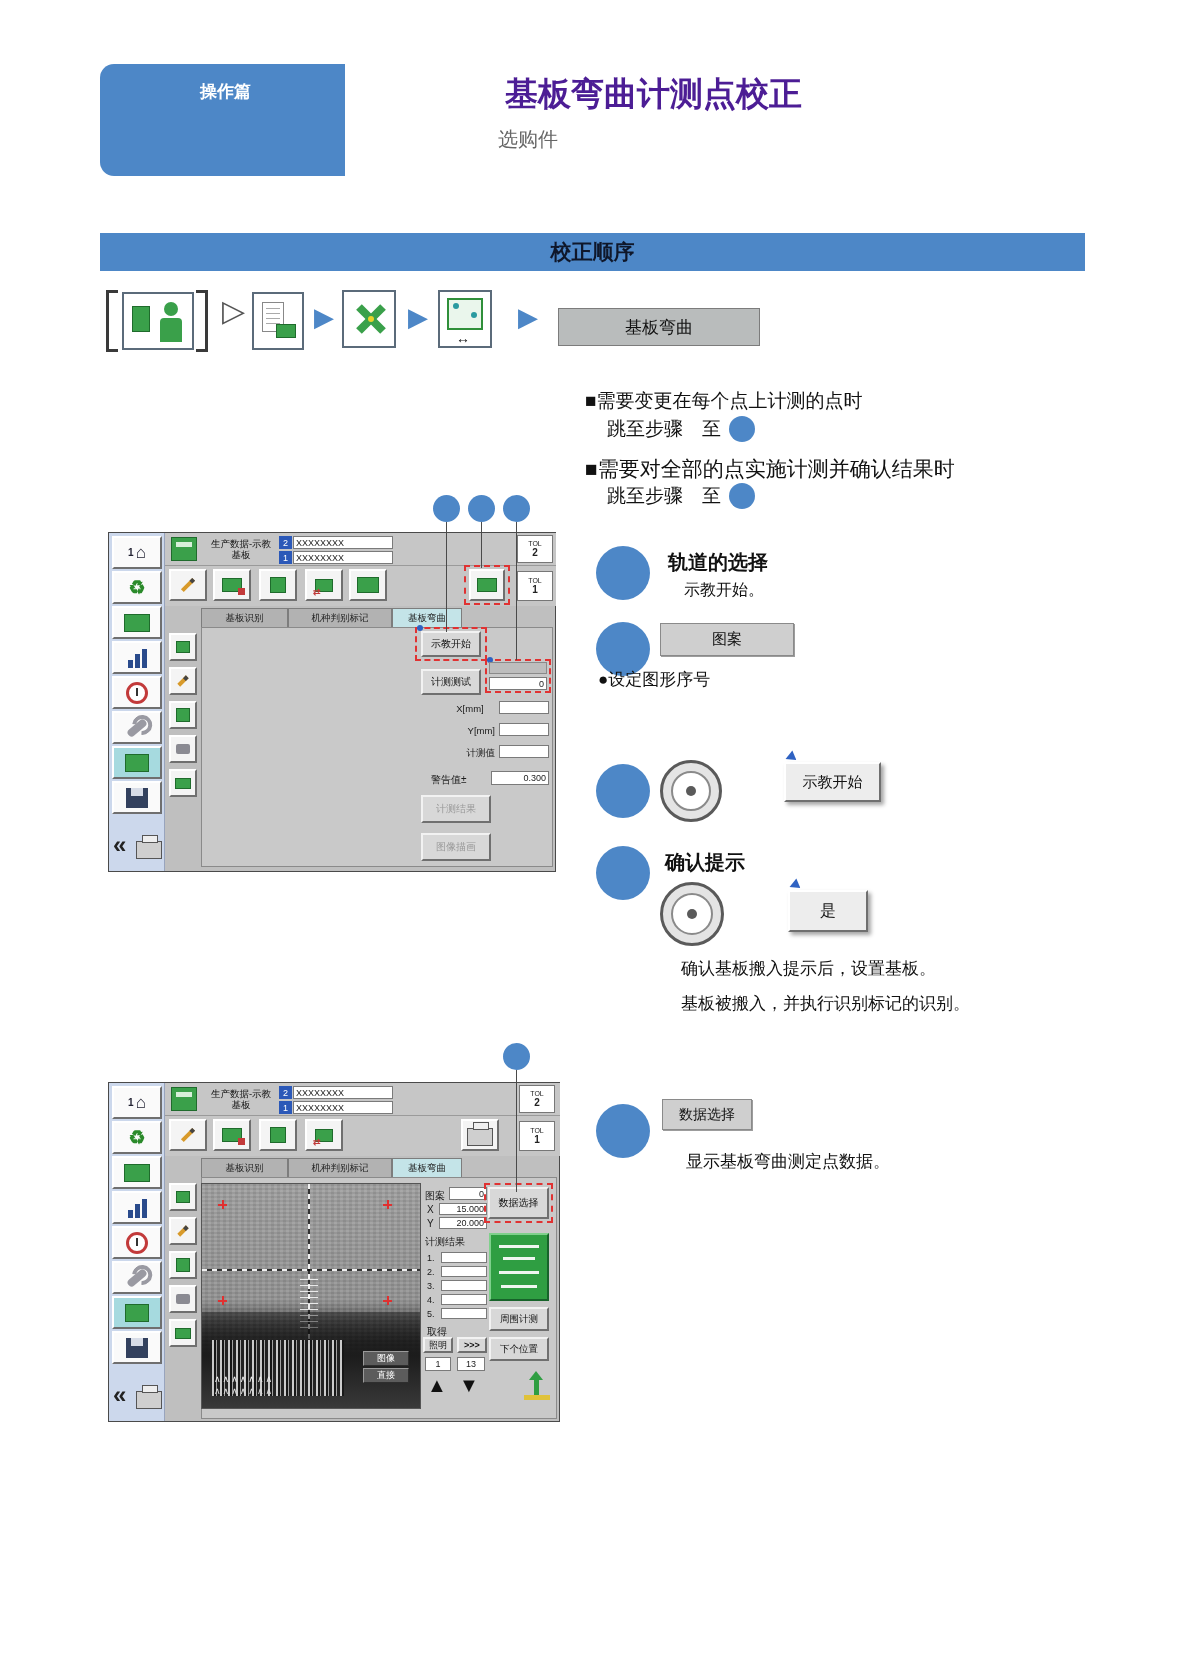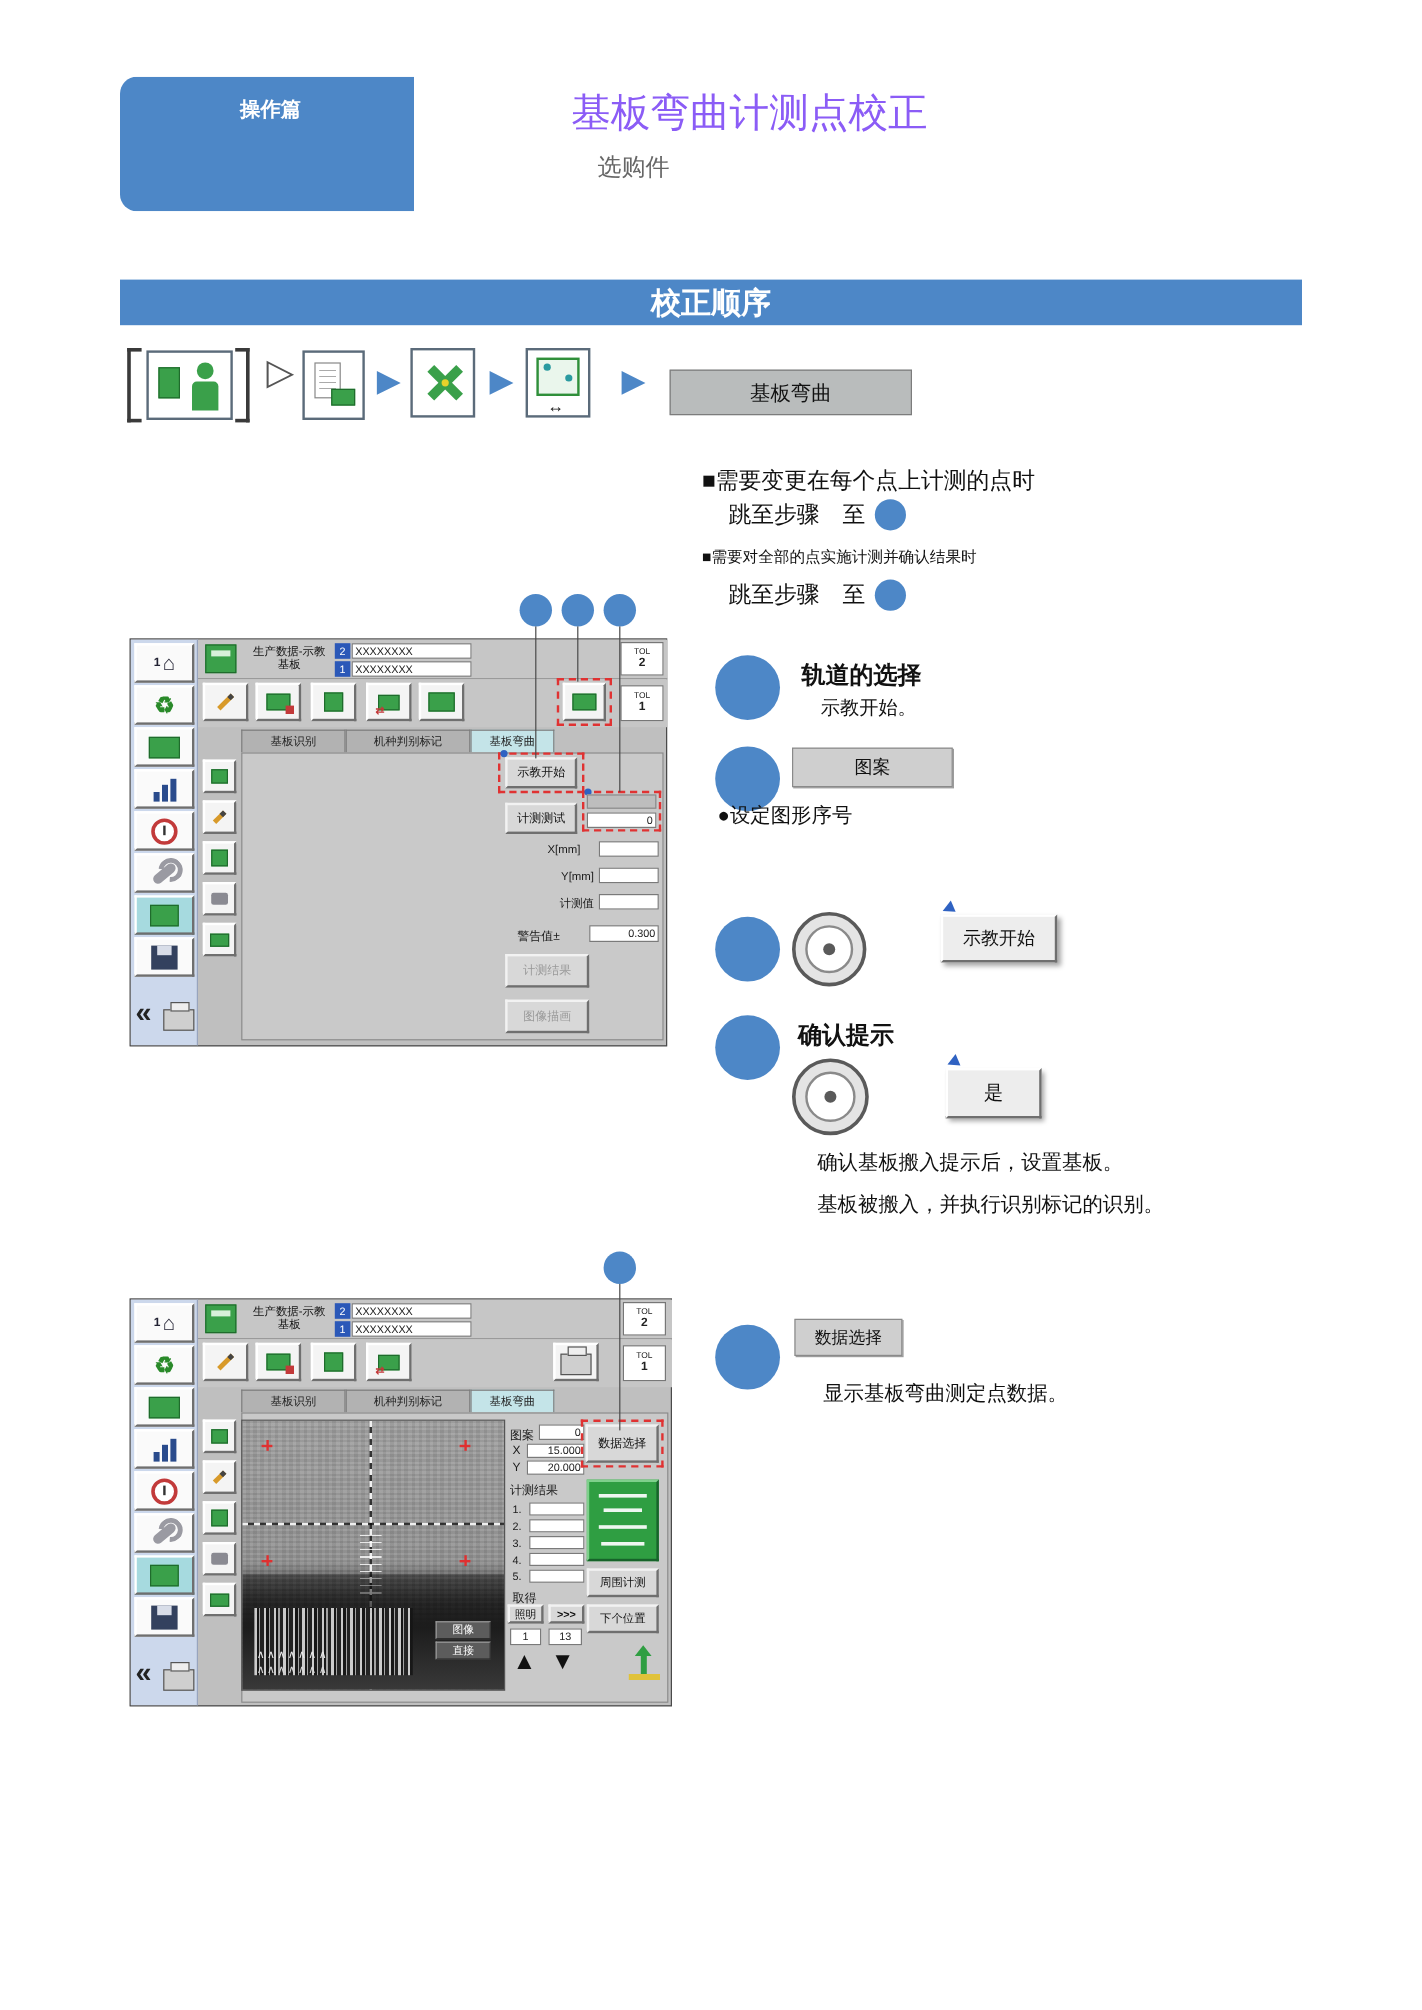--- a/index.html
+++ b/index.html
@@ -3,21 +3,21 @@
 <meta charset="utf-8">
 <style>
   *{margin:0;padding:0;box-sizing:border-box}
   body{background:#fff;font-family:"Liberation Sans",sans-serif}
   .page{position:relative;width:1185px;height:1675px;background:#ffffff;overflow:hidden;color:#111}
   .abs{position:absolute}
   
   .hdr{position:absolute;left:100px;top:64px;width:985px;height:112px;border-radius:14px;overflow:hidden;background:#fff}
   .hdr-blue{position:absolute;left:0;top:0;width:245px;height:112px;background:#4d87c7}
   .hdr-cat{position:absolute;left:245px;top:0;width:106px;height:112px;background:#aecbe8;color:#fff;font-size:17px;line-height:1.5;padding:28px 0 0 10px}
-  .banner{position:absolute;left:100px;top:233px;width:985px;height:38px;background:#4d87c7;color:#ffffff;font-size:25px;font-weight:bold;display:flex;align-items:center;justify-content:center}
+  .banner{position:absolute;left:100px;top:233px;width:985px;height:38px;background:#4d87c7;color:#0f172a;font-size:21px;font-weight:bold;display:flex;align-items:center;justify-content:center}
   .circle{border-radius:50%;background:#4d87c7}
   .vline{position:absolute;width:1px;background:#4a4a4a}
   .brk{position:absolute;width:12px;height:62px;border:3px solid #3a3a3a}
   .brk.l{border-right:none}.brk.r{border-left:none}
   .fico{position:absolute;background:#fff;border:2px solid #5b6b7a}
   .fb-arrow{position:absolute;color:#4d87c7;font-size:26px;line-height:1}
   .flowbtn{position:absolute;left:558px;top:308px;width:202px;height:38px;background:#b9bcbc;border:1px solid #7c7c7c;display:flex;align-items:center;justify-content:center;font-size:17px;color:#111}
   
   .scr{position:absolute;background:#bfbfbf;border:1px solid #4a4a4a}
   .tbar{position:absolute;left:0;top:0;bottom:0;width:56px;background:#ccd8ec;border-right:1px solid #98a4bd}
@@ -70,21 +70,21 @@
   .darkbtn{position:absolute;background:#5c5c5c;border:1px solid;border-color:#9a9a9a #2e2e2e #2e2e2e #9a9a9a;color:#fff;display:flex;align-items:center;justify-content:center;font-size:9px}
 </style>
 </head>
 <body>
 
 <div class="page">
 
   <div class="hdr">
     <div class="hdr-blue"></div>
     <span class="abs" style="left:100px;top:16px;color:#fff;font-size:17px;font-weight:600">操作篇</span>
-    <span class="abs" style="left:376px;top:8px;font-size:33px;font-weight:normal;color:#8b5cf6">基板弯曲计测点校正</span>
+    <span class="abs" style="left:405px;top:8px;font-size:33px;font-weight:bold;color:#4c1d95">基板弯曲计测点校正</span>
     <span class="abs" style="left:398px;top:62px;font-size:20px;color:#666">选购件</span>
   </div>
 
   <div class="banner">
     <span>校正顺序</span>
   </div>
 
   <div class="brk l" style="left:106px;top:290px"></div>
   <div class="fico" style="left:122px;top:292px;width:72px;height:58px">
     <span class="abs board" style="left:8px;top:12px;width:18px;height:26px"></span>
@@ -113,21 +113,21 @@
   <span class="fb-arrow" style="left:518px;top:304px">▶</span>
   <div class="flowbtn">
     <span>基板弯曲</span>
   </div>
 
   <div class="abs" style="left:585px;top:388px;font-size:19px">■需要变更在每个点上计测的点时</div>
   <div class="abs" style="left:607px;top:416px;display:flex;align-items:center;gap:8px">
     <span style="font-size:19px">跳至步骤　至</span>
     <span class="circle" style="width:26px;height:26px;display:inline-block"></span>
   </div>
-  <div class="abs" style="left:585px;top:455px;font-size:13px">■需要对全部的点实施计测并确认结果时</div>
+  <div class="abs" style="left:585px;top:455px;font-size:21px">■需要对全部的点实施计测并确认结果时</div>
   <div class="abs" style="left:607px;top:483px;display:flex;align-items:center;gap:8px">
     <span style="font-size:19px">跳至步骤　至</span>
     <span class="circle" style="width:26px;height:26px;display:inline-block"></span>
   </div>
 
   <span class="circle abs" style="left:433px;top:495px;width:27px;height:27px"></span>
   <span class="circle abs" style="left:468px;top:495px;width:27px;height:27px"></span>
   <span class="circle abs" style="left:503px;top:495px;width:27px;height:27px"></span>
   <span class="vline" style="left:446px;top:522px;height:110px;z-index:5"></span>
   <span class="vline" style="left:481px;top:522px;height:46px;z-index:5"></span>

